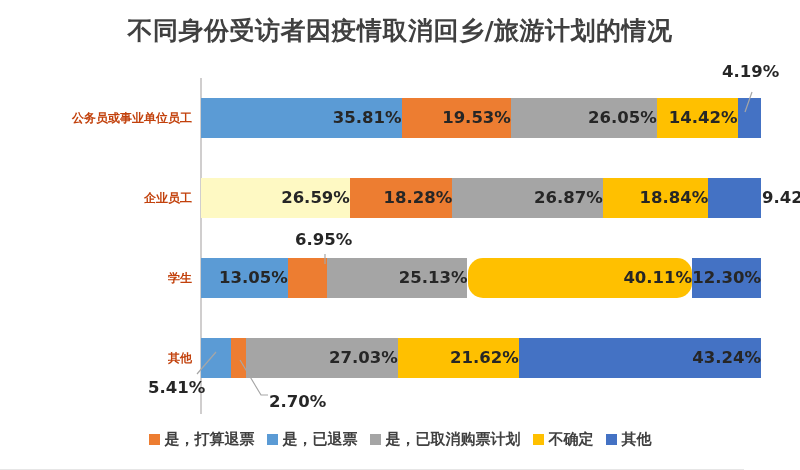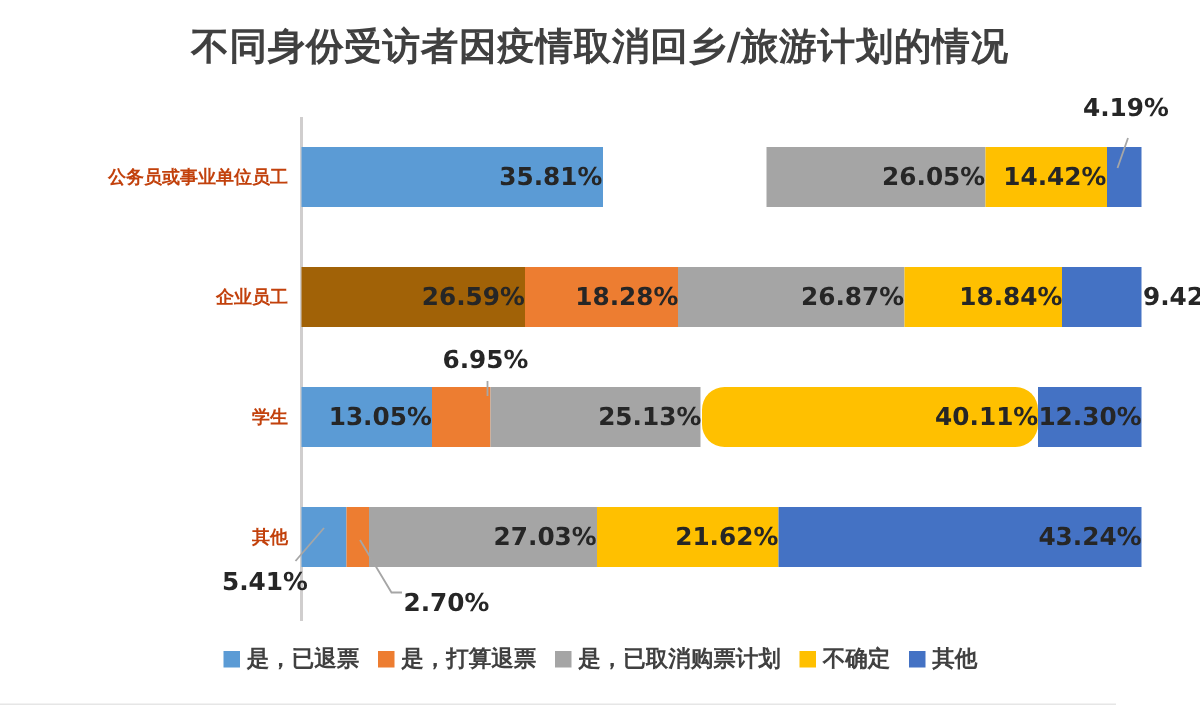--- a/index.html
+++ b/index.html
@@ -160,33 +160,36 @@
 
   <div id="plot-area">
     <div id="axis-line"></div>
     <div id="bars-layer">
         <div class="bar-row" style="top: 28px;">
           <div class="cat-label">公务员或事业单位员工</div>
           <div class="bar-track">
             <div class="seg" style="left: 0px; width: 200.536px; background: rgb(91, 155, 213);">
               <div class="seg-label">35.81%</div>
             </div>
+            <div class="seg" style="left: 200.536px; width: 109.368px; background: rgb(237, 125, 49);">
+              <div class="seg-label">19.53%</div>
+            </div>
             <div class="seg" style="left: 309.904px; width: 145.88px; background: rgb(165, 165, 165);">
               <div class="seg-label">26.05%</div>
             </div>
             <div class="seg" style="left: 455.784px; width: 80.752px; background: rgb(255, 192, 0);">
               <div class="seg-label">14.42%</div>
             </div>
             <div class="seg" style="left: 536.536px; width: 23.464px; background: rgb(68, 114, 196);"></div>
           </div>
         </div>
         <div class="bar-row" style="top: 108px;">
           <div class="cat-label">企业员工</div>
           <div class="bar-track">
-            <div class="seg" style="left: 0px; width: 148.904px; background: #a16207;">
+            <div class="seg" style="left: 0px; width: 148.904px; background: #fef9c3;">
               <div class="seg-label">26.59%</div>
             </div>
             <div class="seg" style="left: 148.904px; width: 102.368px; background: rgb(237, 125, 49);">
               <div class="seg-label">18.28%</div>
             </div>
             <div class="seg" style="left: 251.272px; width: 150.472px; background: rgb(165, 165, 165);">
               <div class="seg-label">26.87%</div>
             </div>
             <div class="seg" style="left: 401.744px; width: 105.504px; background: rgb(255, 192, 0);">
               <div class="seg-label">18.84%</div>
@@ -246,28 +249,28 @@
         </svg>
         <div class="callout" style="left: 269px; top: 322px;">2.70%</div>
         <svg class="leader" width="800" height="350" style="left: 0px; top: 0px;">
           <polyline points="240,290 261,325 268,325"></polyline>
         </svg>
       </div>
   </div>
 
   <div id="legend">
       <div class="legend-item">
+        <span class="legend-swatch" style="background: rgb(237, 125, 49);"></span>
+        <span class="legend-text">是，打算退票</span>
+      </div>
+      <div class="legend-item">
         <span class="legend-swatch" style="background: rgb(91, 155, 213);"></span>
         <span class="legend-text">是，已退票</span>
       </div>
       <div class="legend-item">
-        <span class="legend-swatch" style="background: rgb(237, 125, 49);"></span>
-        <span class="legend-text">是，打算退票</span>
-      </div>
-      <div class="legend-item">
         <span class="legend-swatch" style="background: rgb(165, 165, 165);"></span>
         <span class="legend-text">是，已取消购票计划</span>
       </div>
       <div class="legend-item">
         <span class="legend-swatch" style="background: rgb(255, 192, 0);"></span>
         <span class="legend-text">不确定</span>
       </div>
       <div class="legend-item">
         <span class="legend-swatch" style="background: rgb(68, 114, 196);"></span>
         <span class="legend-text">其他</span>

